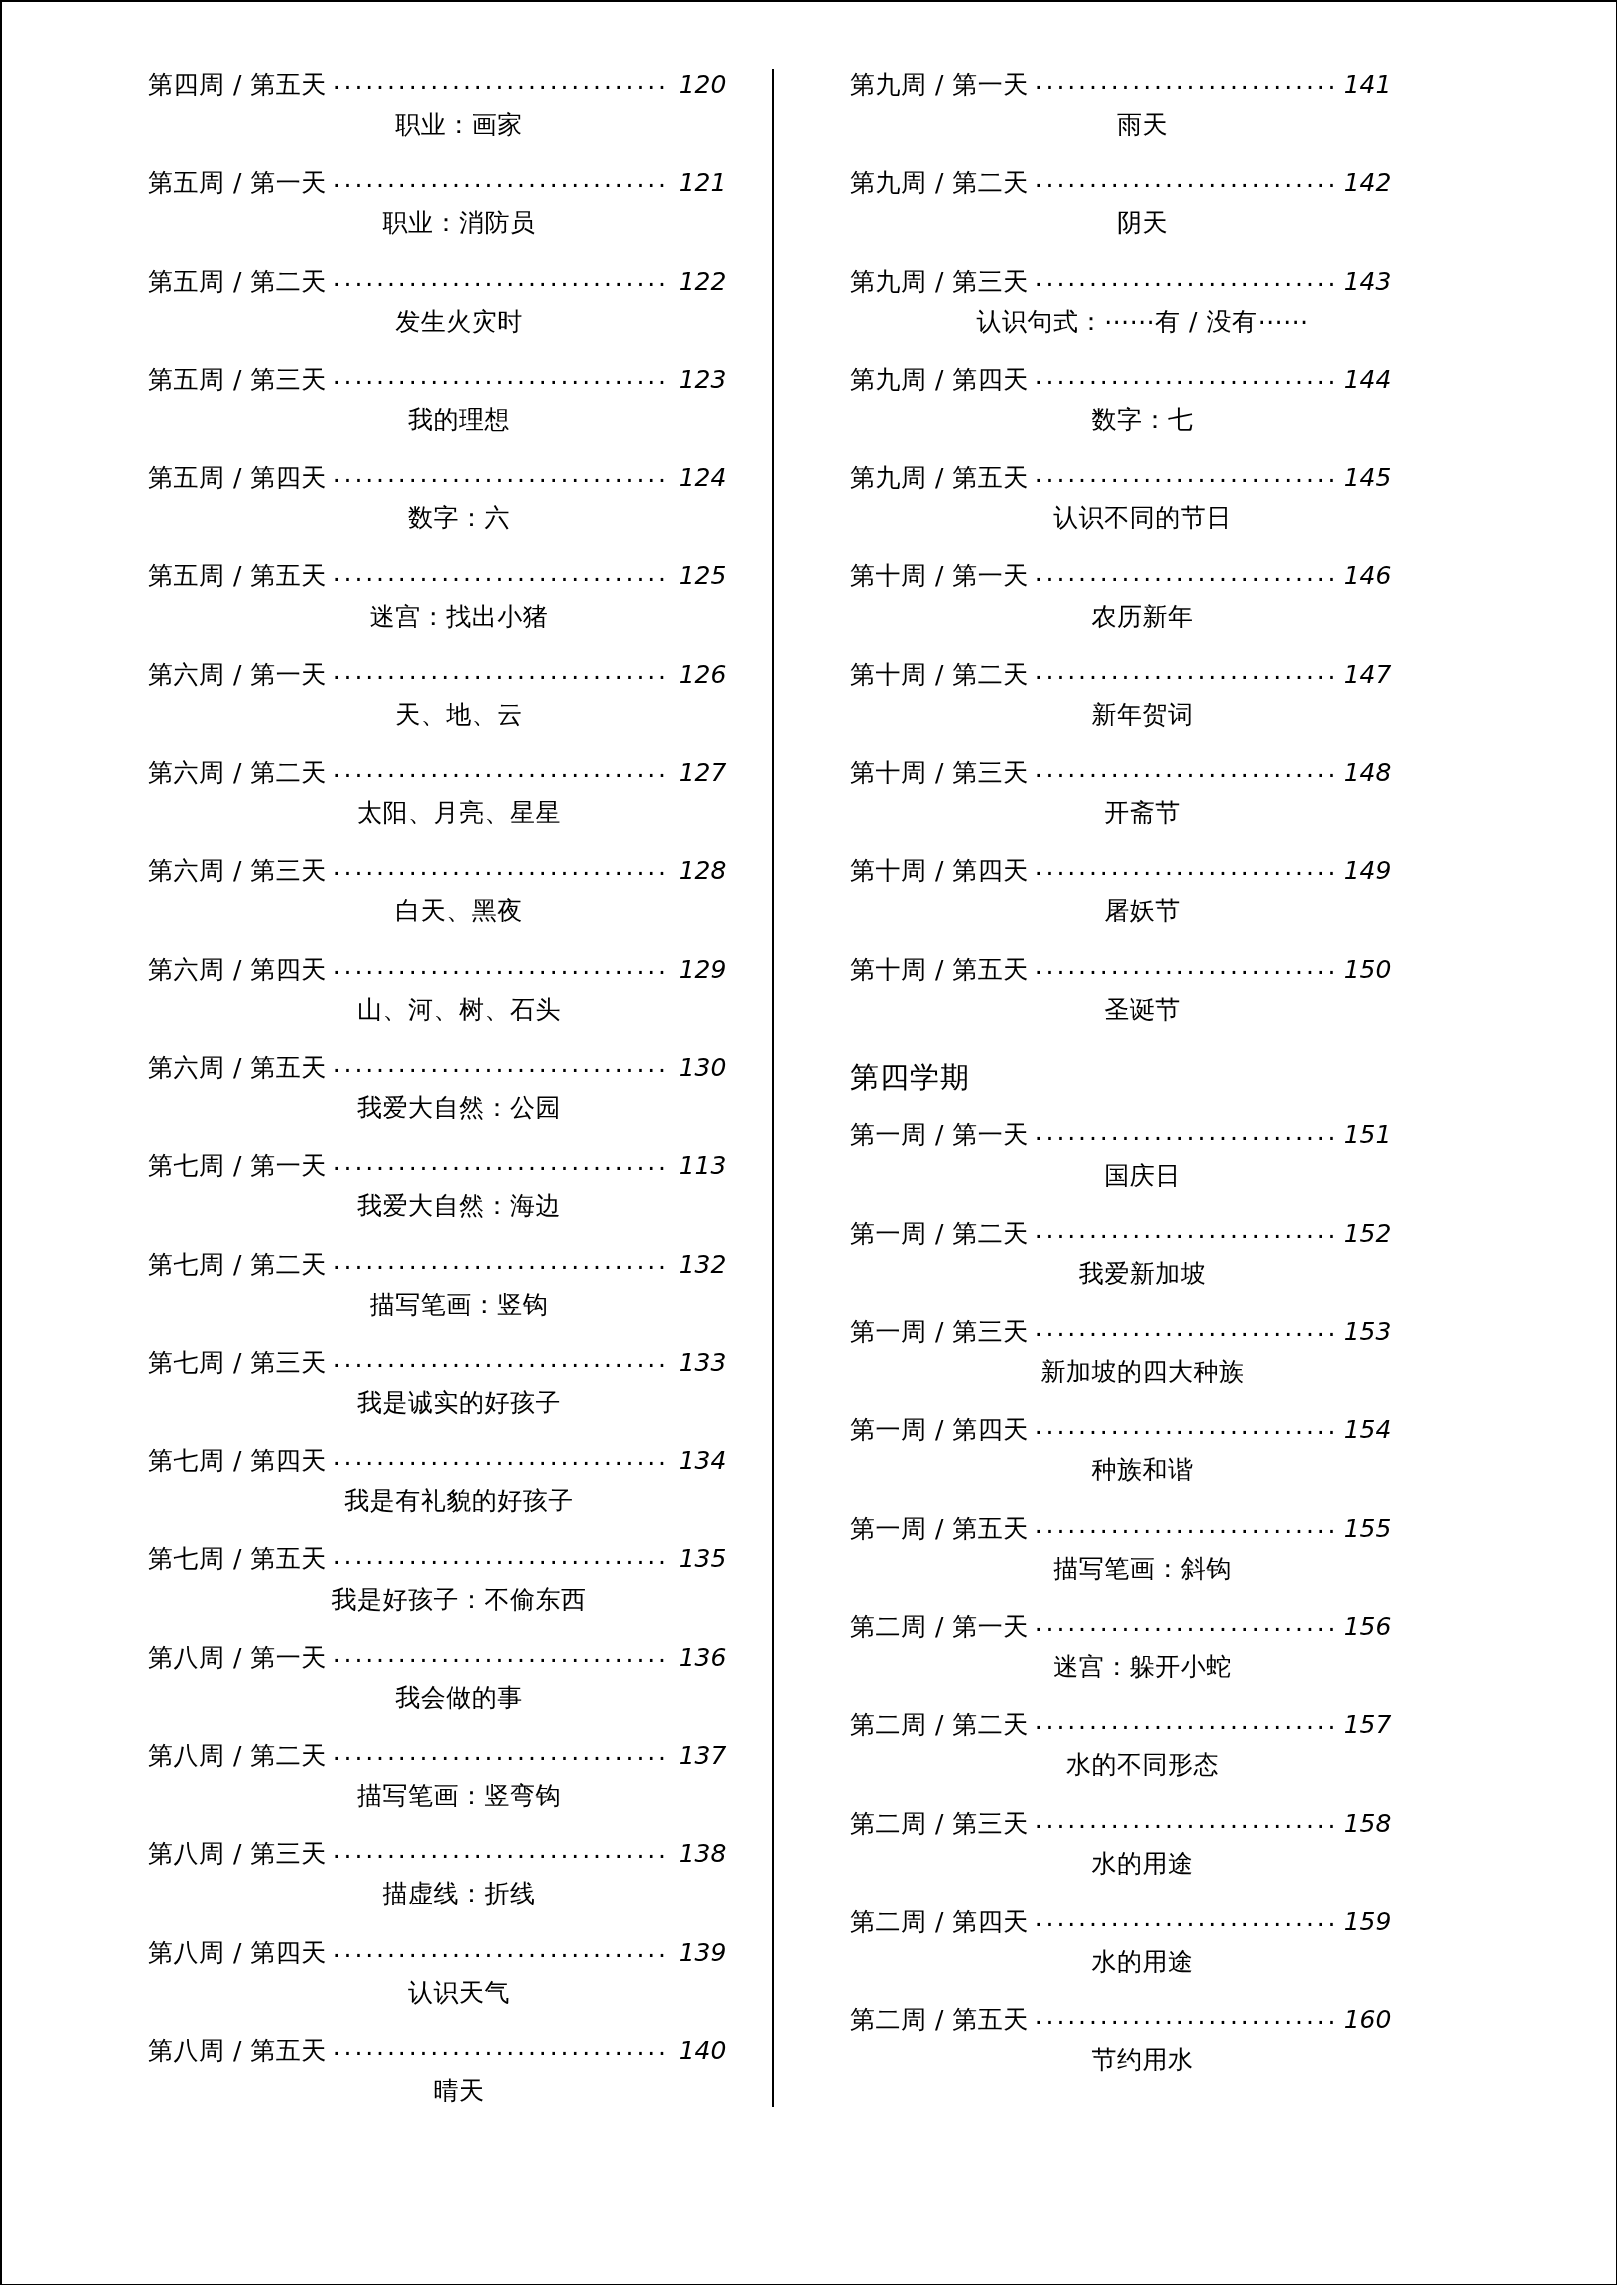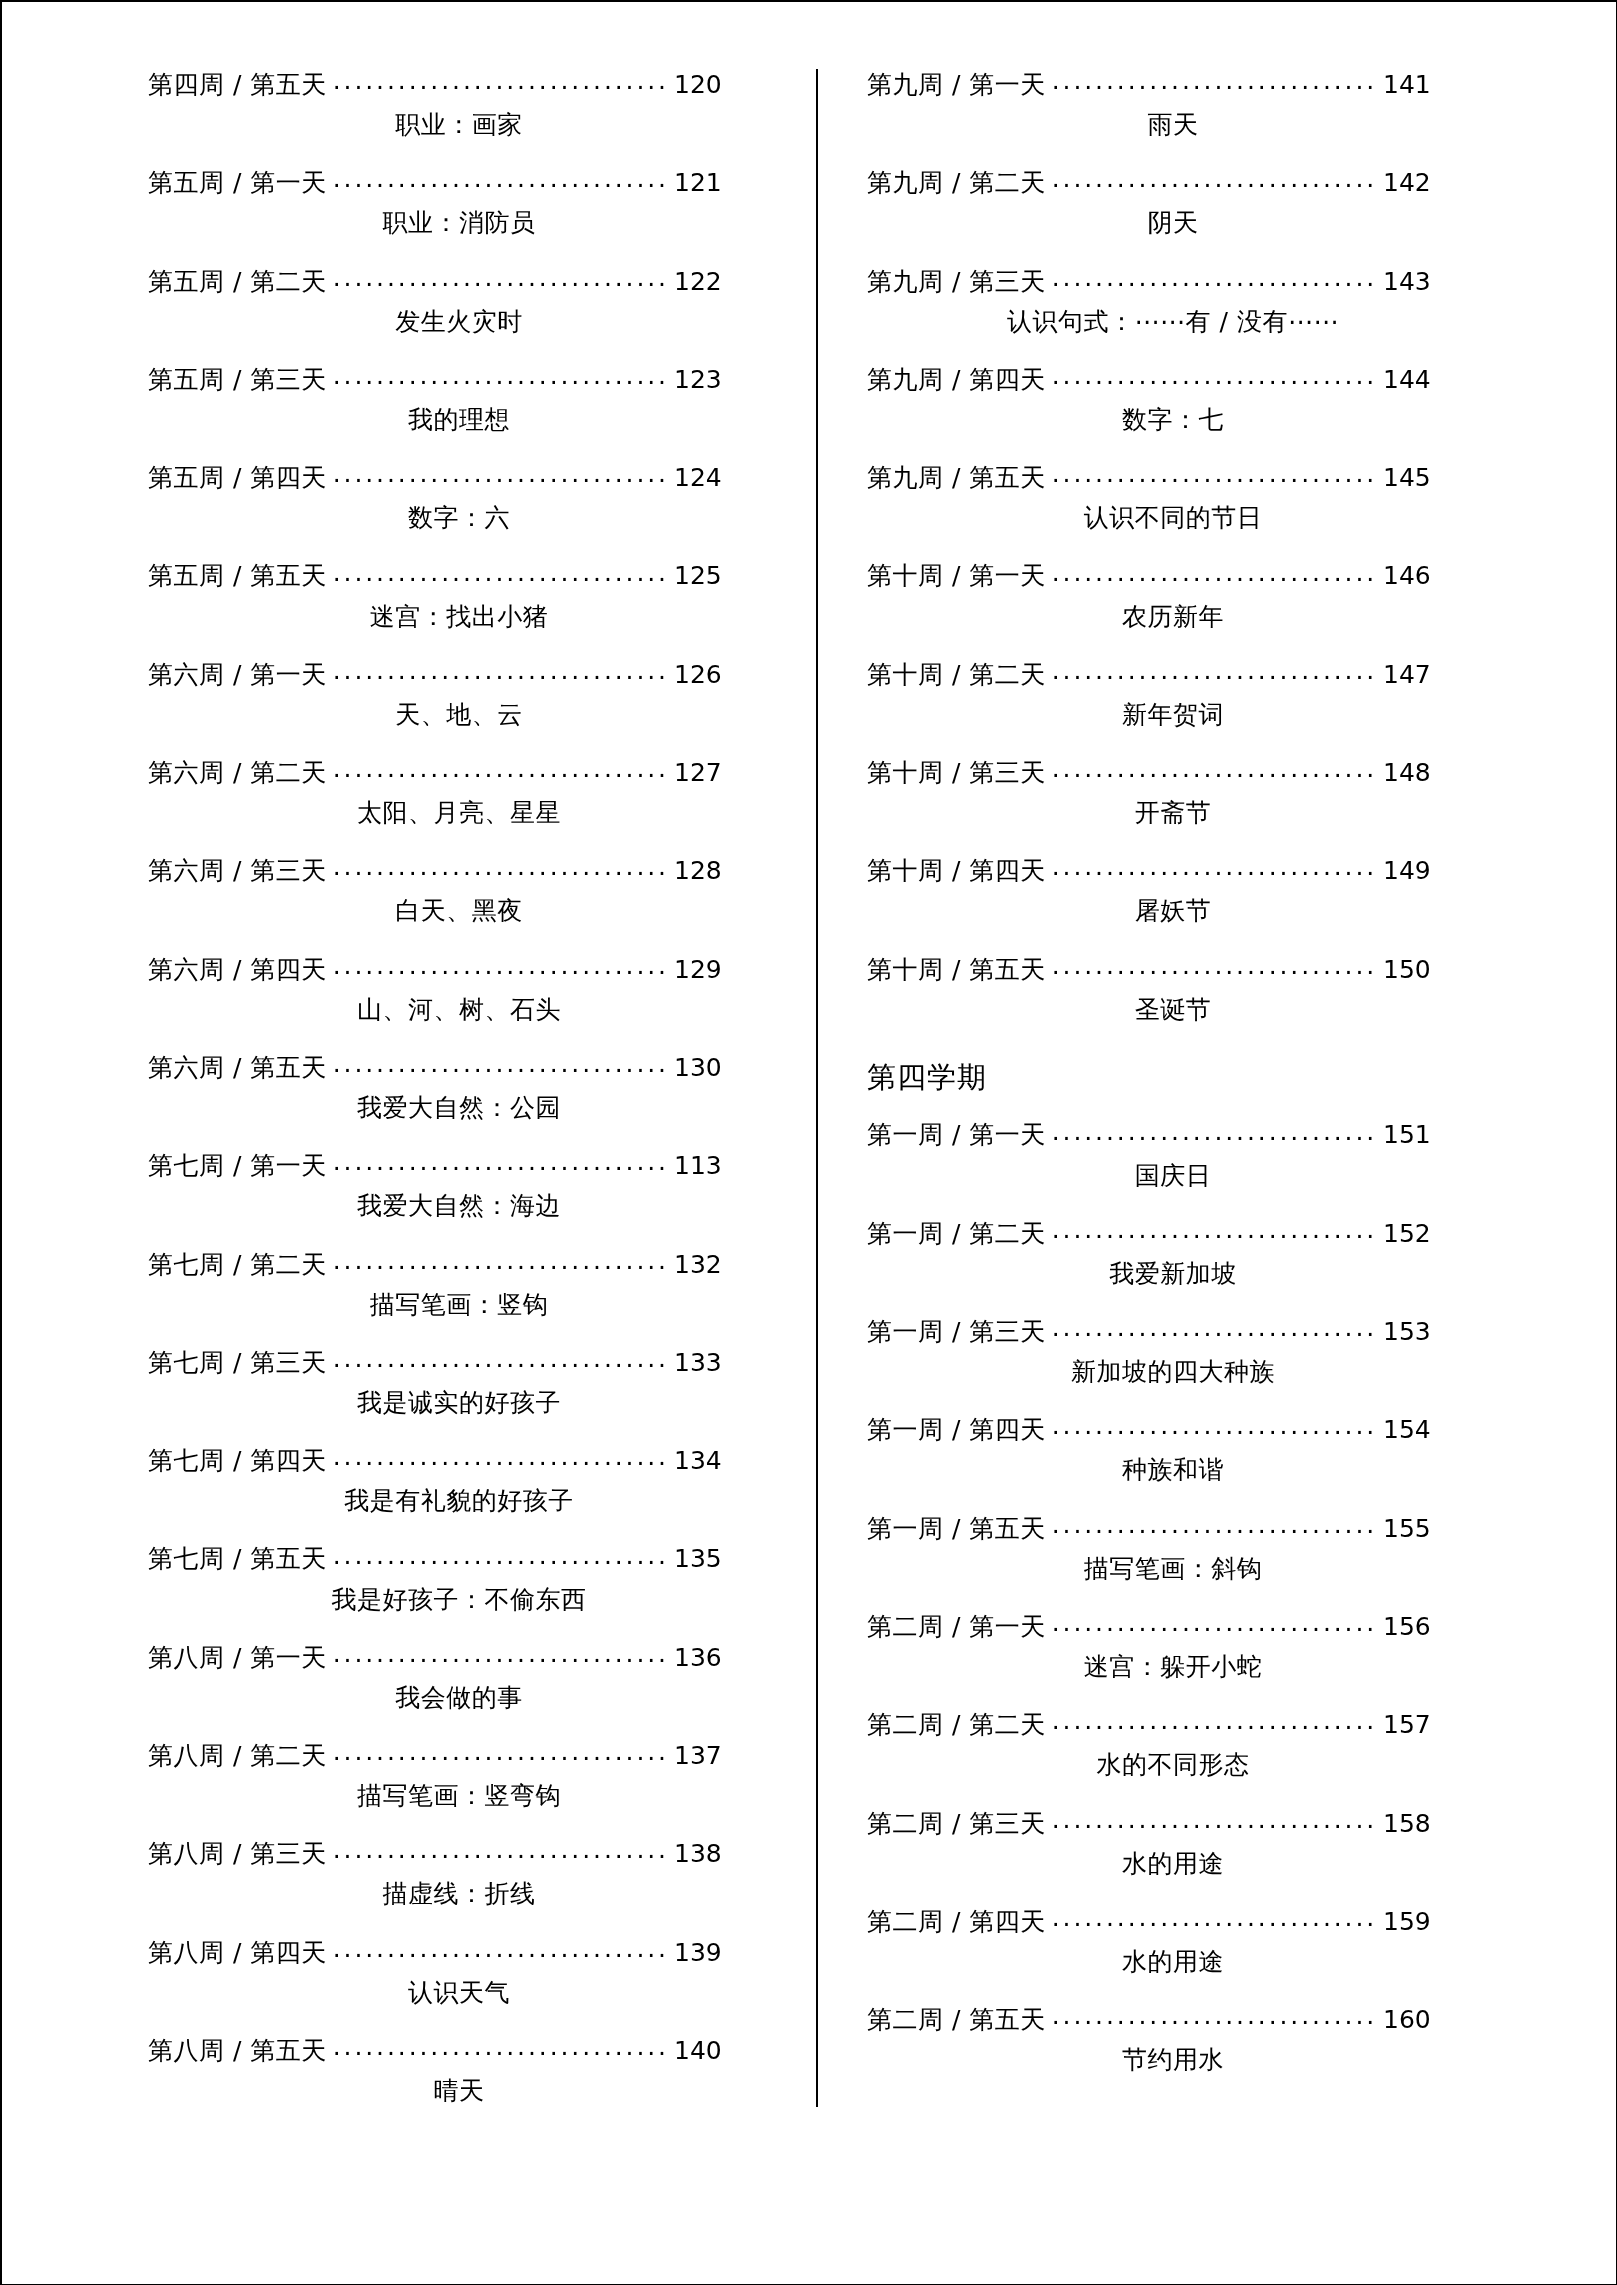--- a/index.html
+++ b/index.html
@@ -33,24 +33,23 @@
     align-items: flex-start;
   }
   .col {
     width: 624px;
     box-sizing: border-box;
   }
   .col-left {
     padding-right: 41px;
   }
   .col-right {
-    padding-left: 49px;
+    padding-left: 76px;
     border-left: 2.9px solid #000;
     min-height: 2038px;
-    margin-left: 44px;
   }
   .entry {
     margin-bottom: 27px;
   }
   .entry-line {
     display: flex;
     align-items: baseline;
     white-space: nowrap;
     font-size: 25px;
     line-height: 1.25;
@@ -69,22 +68,23 @@
     color: #000;
     position: relative;
     top: -3.9px;
   }
   .dots::after {
     content: "................................................................................";
   }
   .page-num {
     font-size: 25px;
     flex: 0 0 auto;
-    text-align: left;
+    text-align: center;
     min-width: 57px;
+    font-style: italic;
   }
   .entry-sub {
     font-size: 25px;
     margin-top: 8.8px;
     margin-left: 39px;
     line-height: 1.25;
     letter-spacing: 0.5px;
     text-align: center;
   }
   .section-head {

